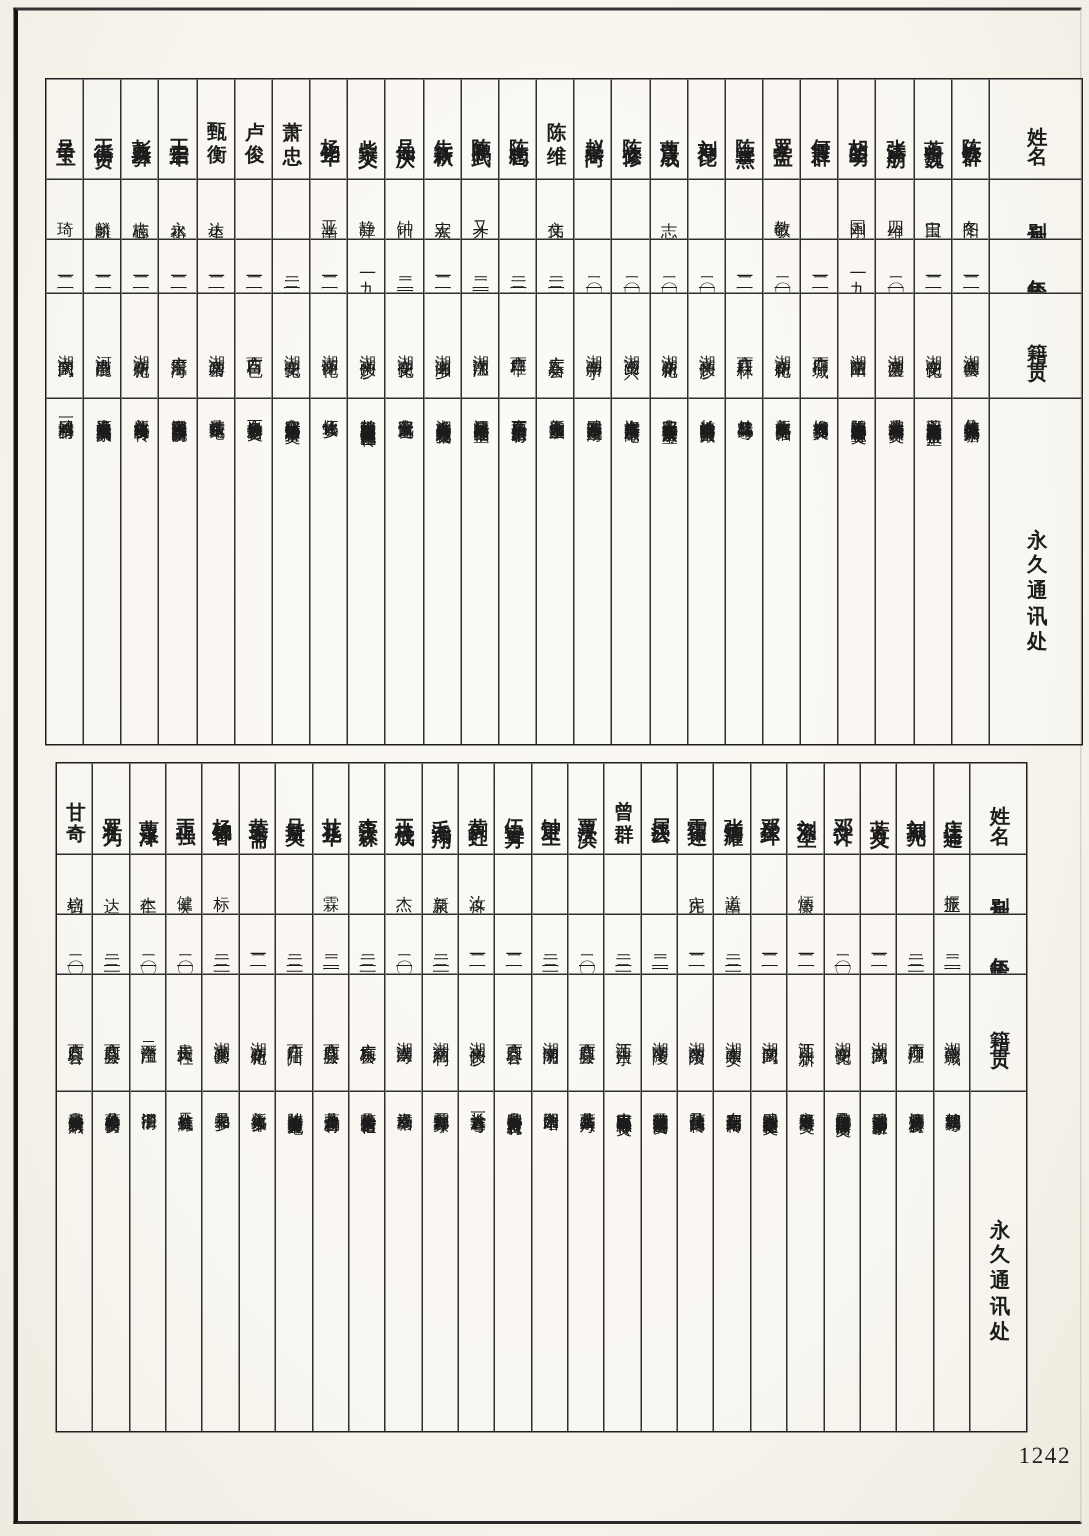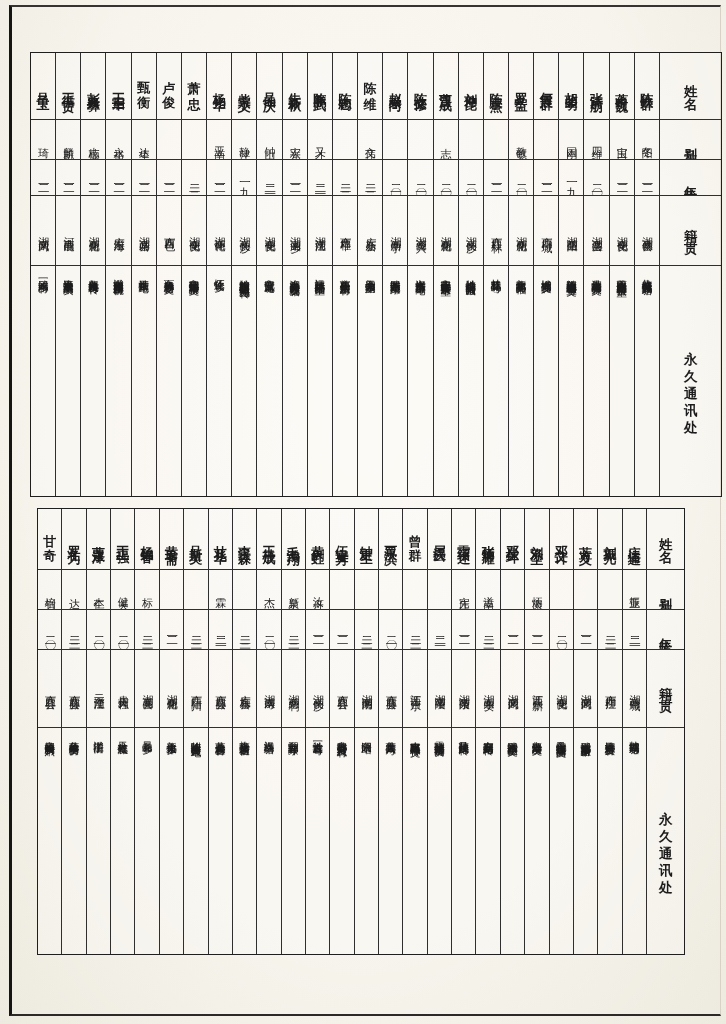--- a/index.html
+++ b/index.html
@@ -937,14 +937,15 @@
             <span class="vt hdr-text hdr-tight">年龄</span>
           </div>
           <div class="cell c-native">
             <span class="vt hdr-text hdr-wide">籍贯</span>
           </div>
           <div class="cell c-addr" style="align-items: center;">
             <span class="vt hdr-addr">永久通讯处</span>
           </div>
         </div>
       </div>
+    <div class="page-num">1242</div>
   </div>
 </div>
 
 </body></html>

